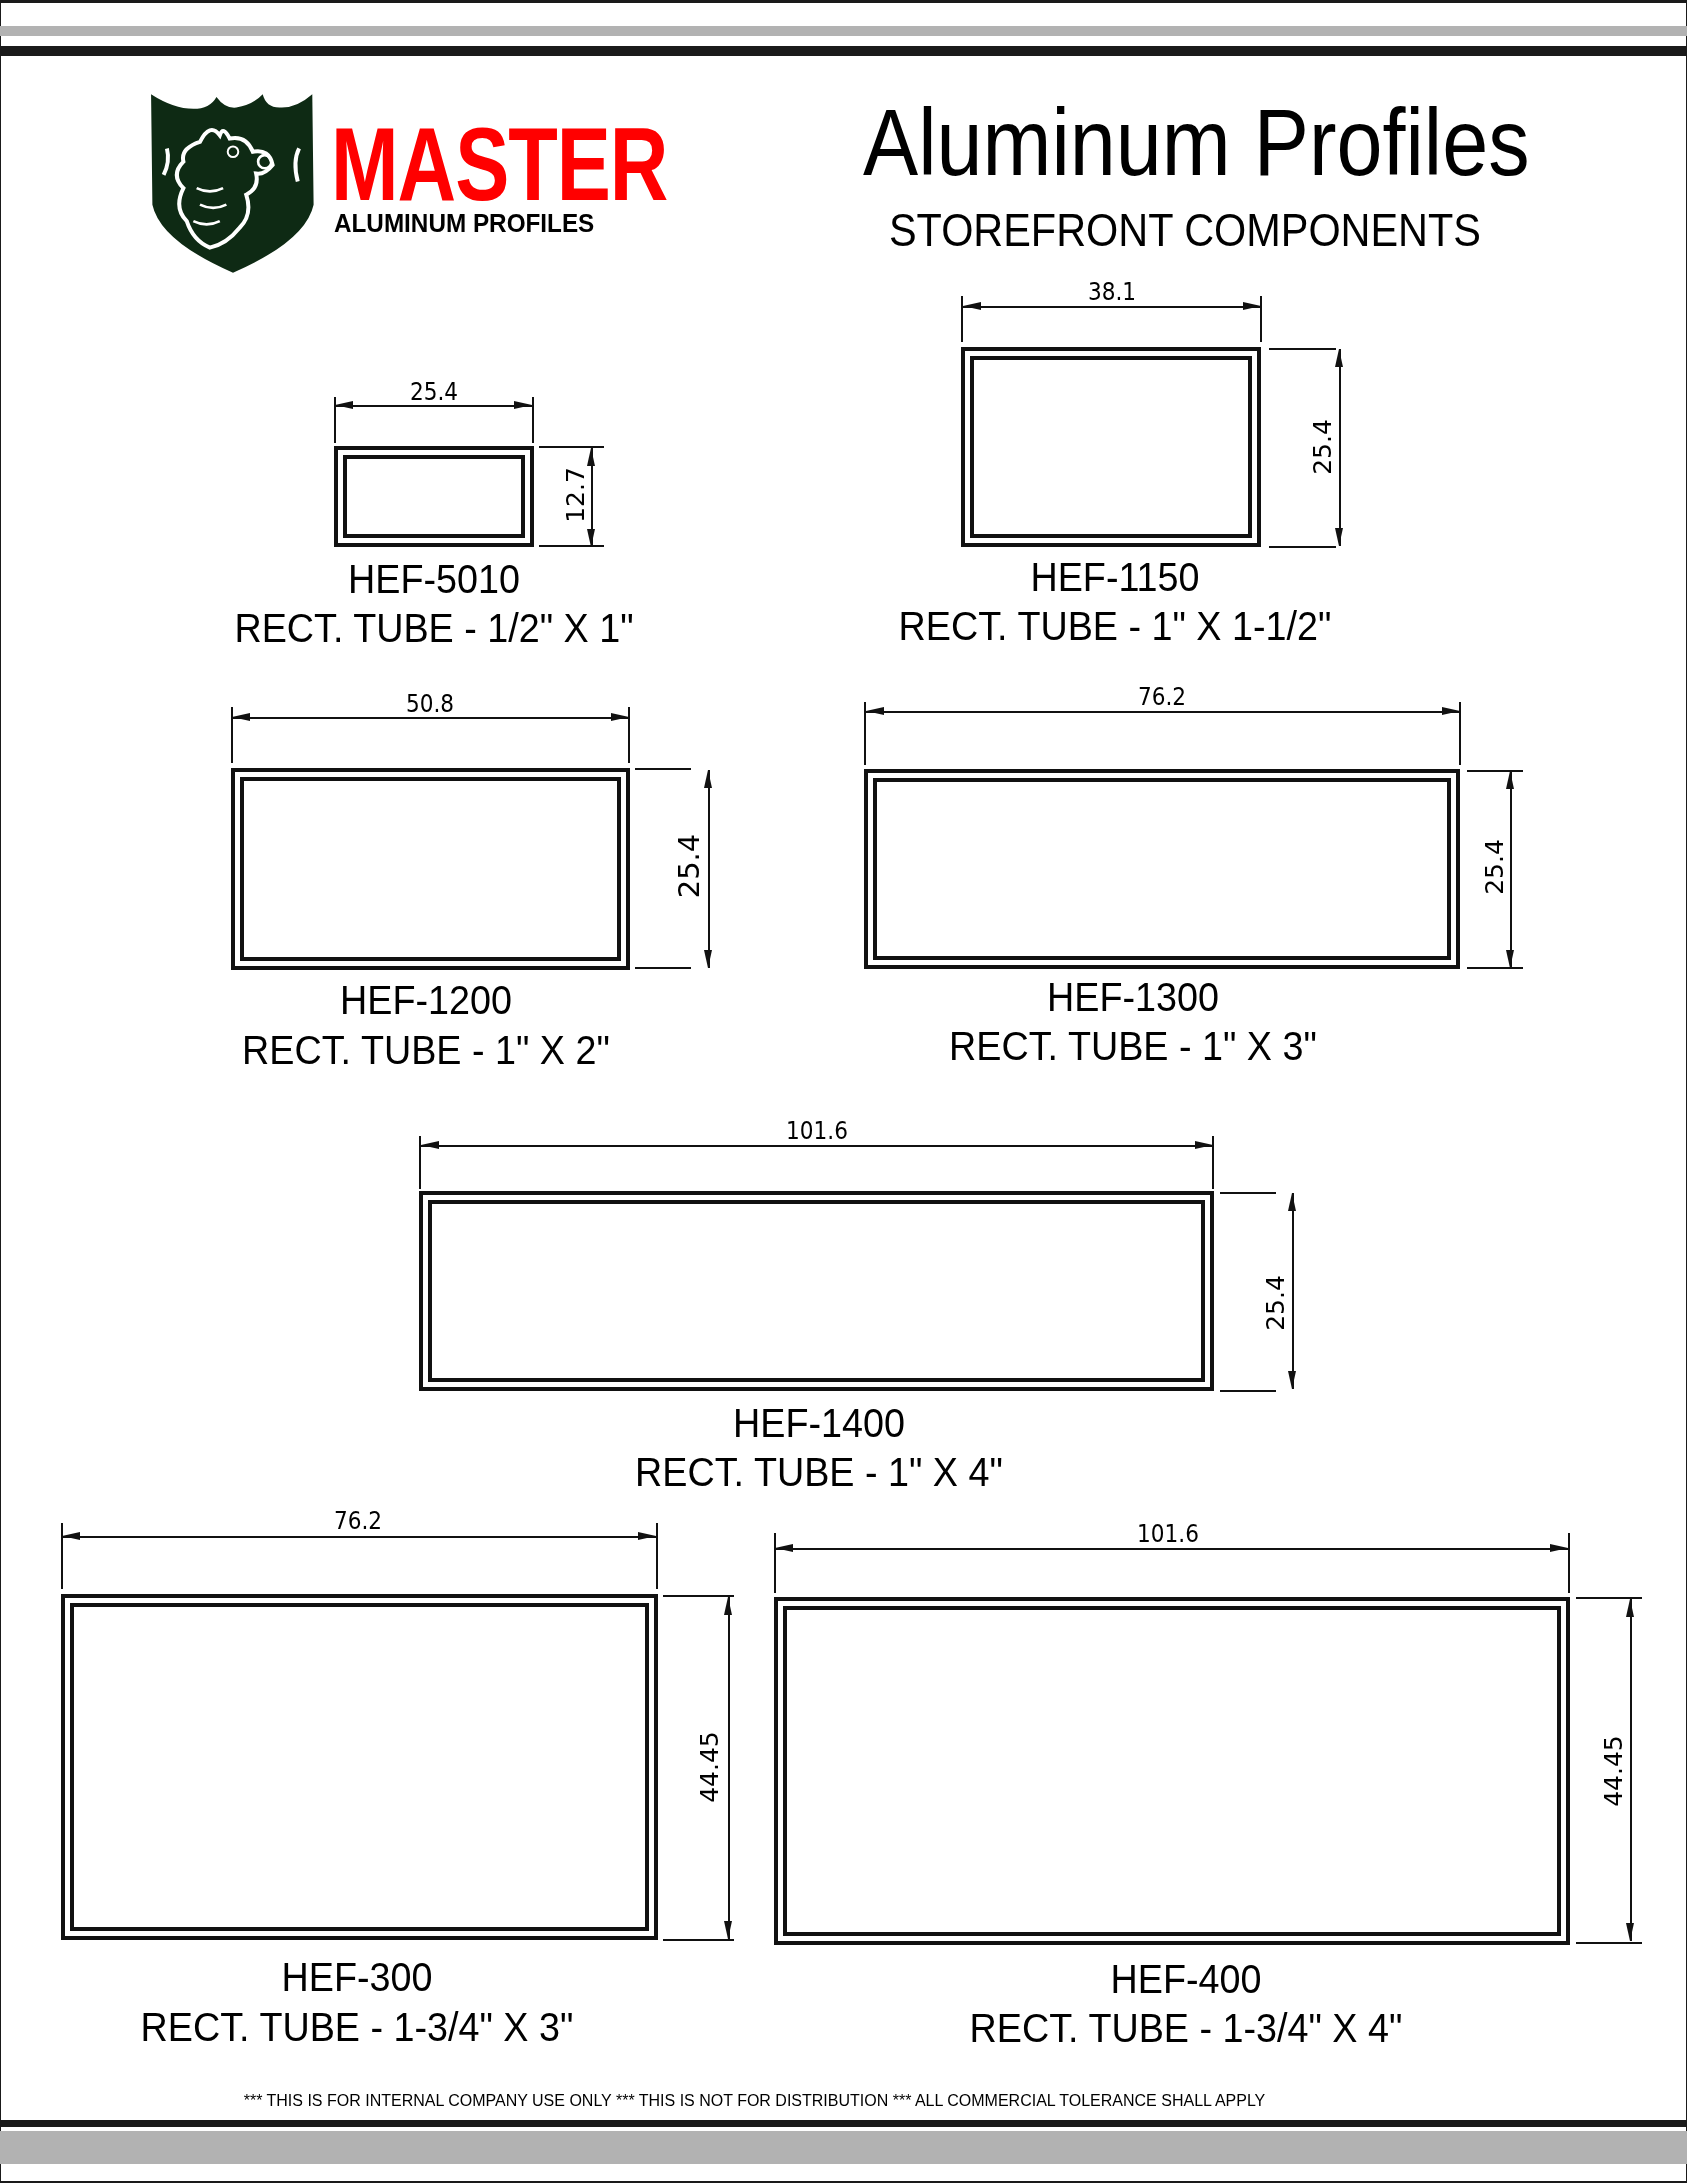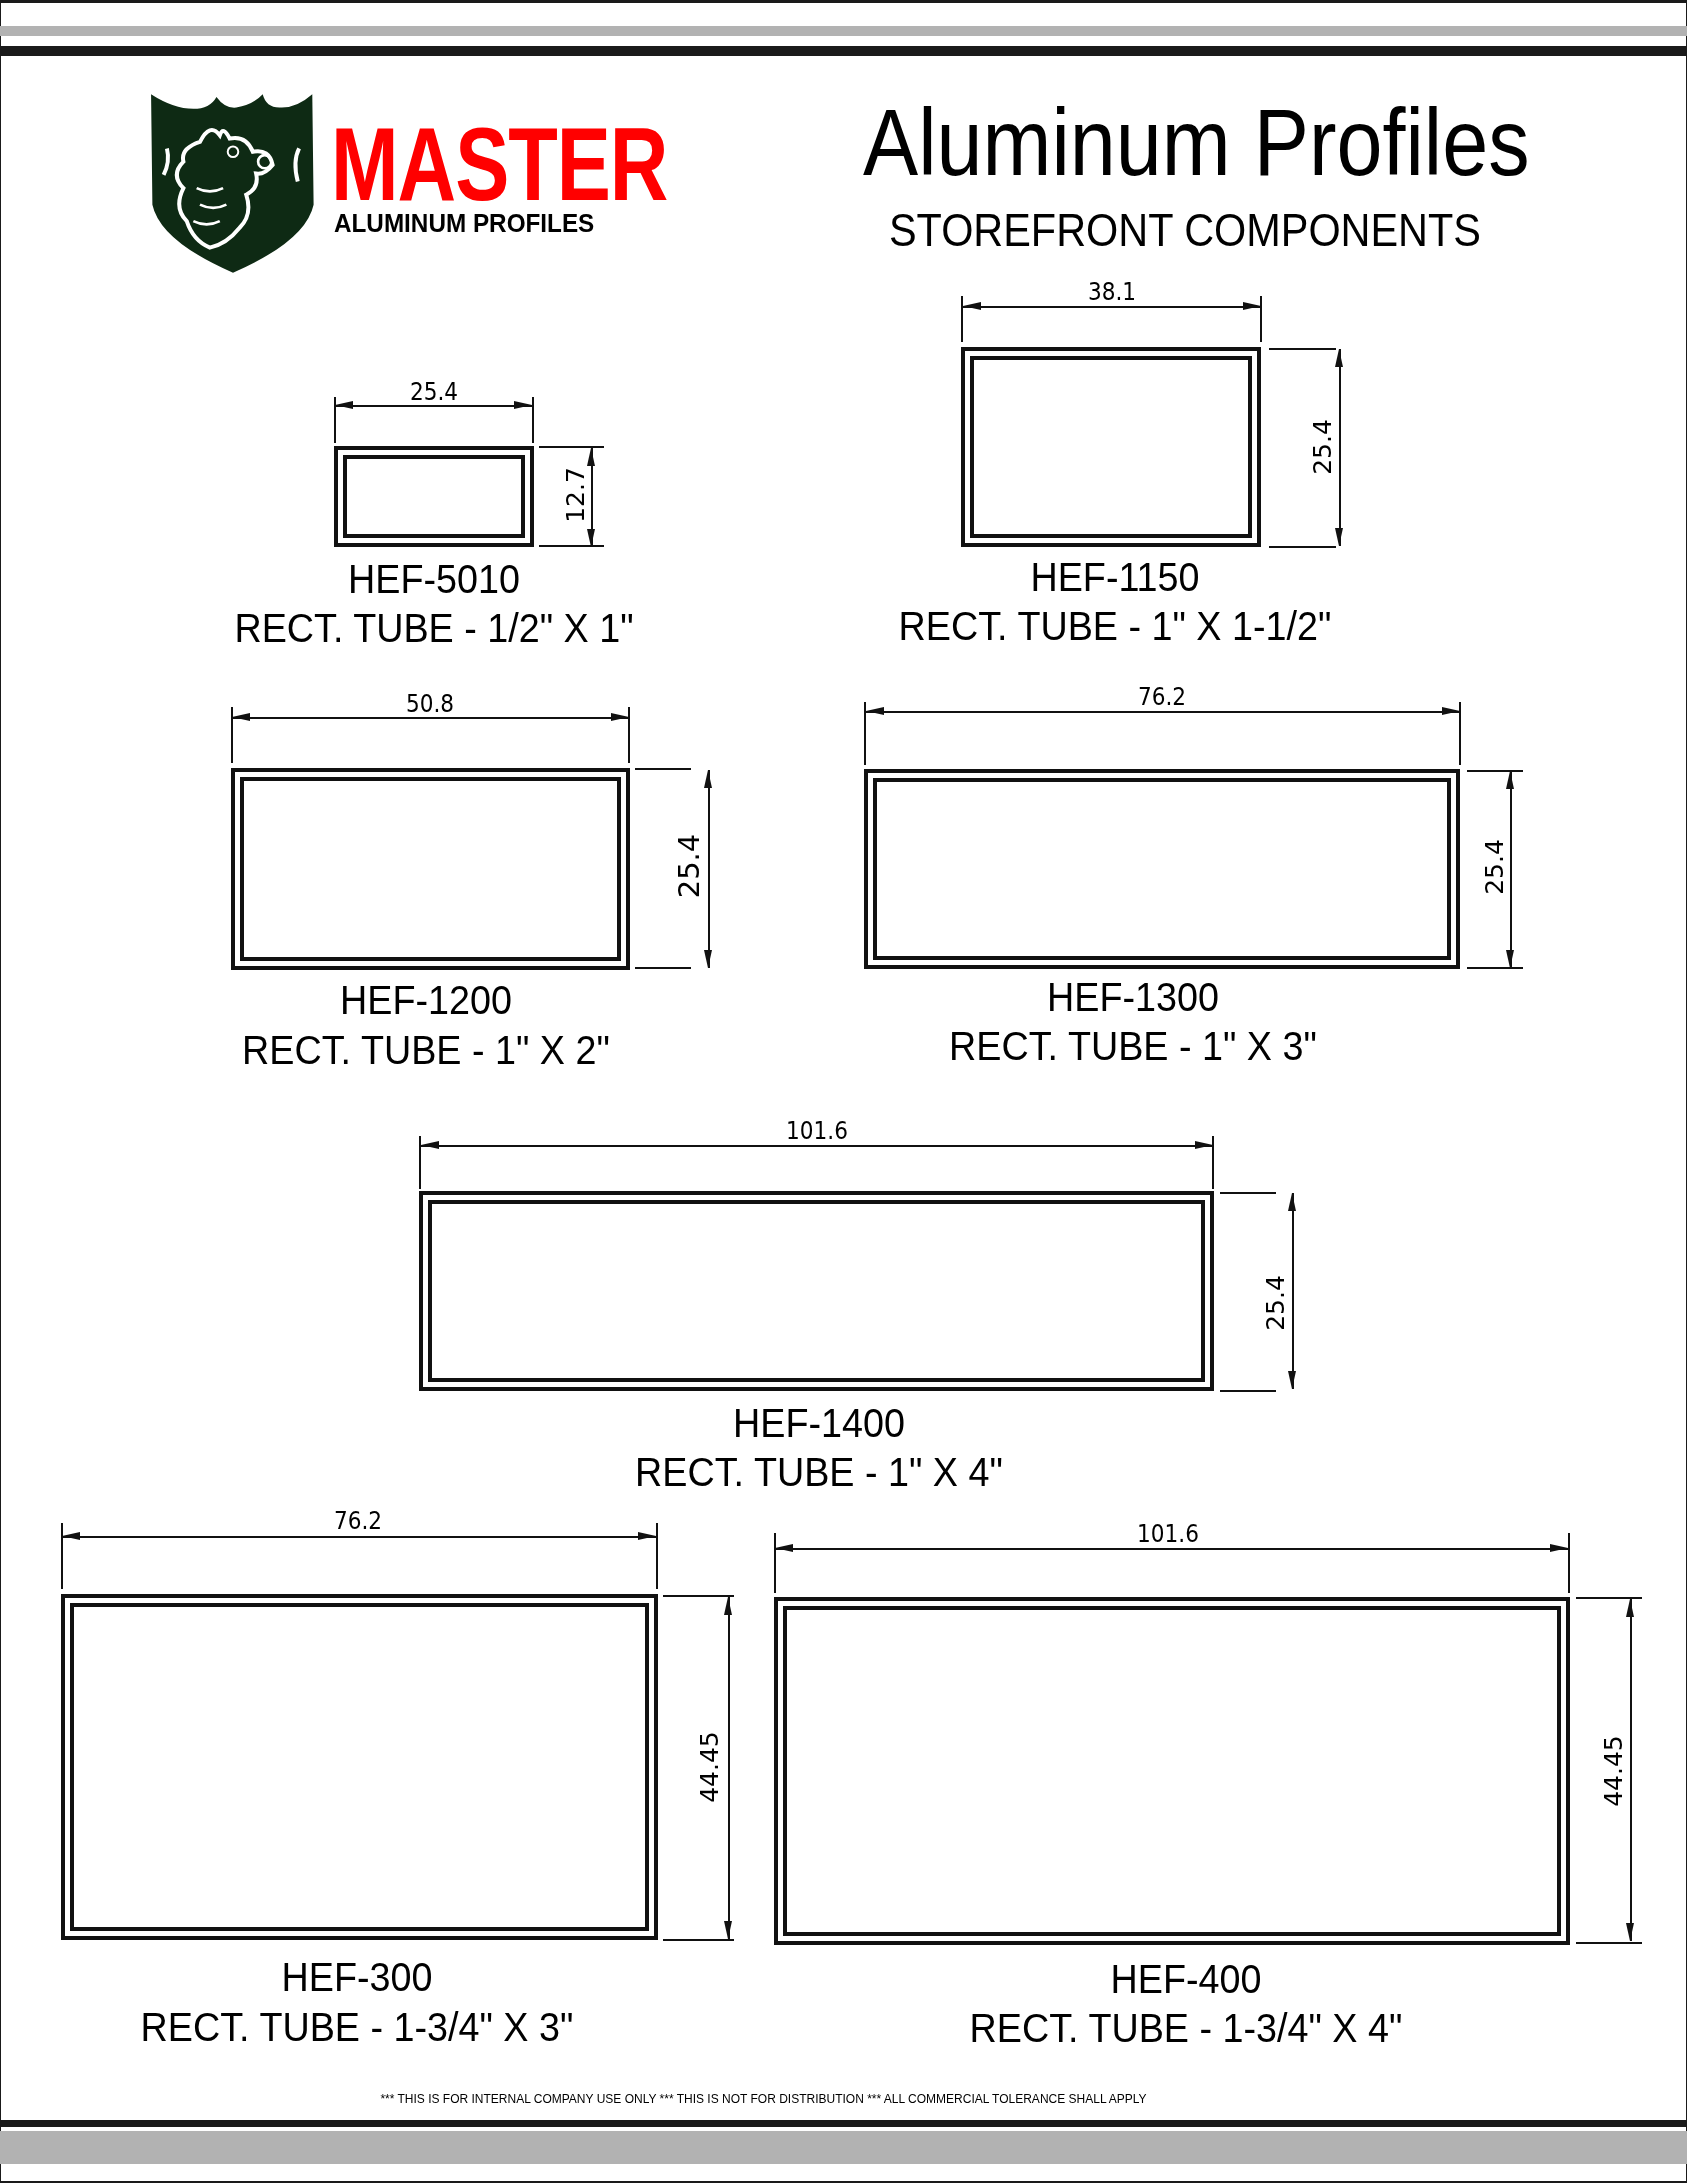--- a/index.html
+++ b/index.html
@@ -28,21 +28,21 @@
   .dim-v .line { position: absolute; top: 0; bottom: 0; left: -1.3px; width: 2px; background: #111; }
   .dim-v .arrow-t { position: absolute; top: 0; left: -5.3px; width: 0; height: 0; border-left: 4.6px solid transparent; border-right: 4.6px solid transparent; border-bottom: 18.5px solid #111; }
   .dim-v .arrow-b { position: absolute; bottom: 0; left: -5.3px; width: 0; height: 0; border-left: 4.6px solid transparent; border-right: 4.6px solid transparent; border-top: 18.5px solid #111; }
 
   .dim-text-h { position: absolute; font-family: "DejaVu Sans", sans-serif; font-size: 24px; line-height: 1; text-align: center; white-space: nowrap; transform: translateX(-50%) scaleX(0.9); }
   .dim-text-v { position: absolute; font-family: "DejaVu Sans", sans-serif; font-size: 25px; line-height: 1; white-space: nowrap; transform: translate(-50%, -50%) rotate(-90deg); }
 
   .label-code { position: absolute; font-size: 41px; line-height: 1; white-space: nowrap; transform: translateX(-50%) scaleX(0.92); text-align: center; }
   .label-desc { position: absolute; font-size: 41px; line-height: 1; white-space: nowrap; transform: translateX(-50%) scaleX(0.92); text-align: center; }
 
-  .footer-note { position: absolute; left: 0; width: 1509px; top: 2093px; text-align: center; font-size: 12px; line-height: 1; white-space: nowrap; padding-left: 9px; }
+  .footer-note { position: absolute; left: 0; width: 1509px; top: 2093px; text-align: center; font-size: 16px; line-height: 1; white-space: nowrap; }
 </style>
 </head>
 <body>
 
 <div class="page-frame"></div>
 
 <div class="band black" style="top:0;height:2.6px;"></div>
 <div class="band gray" style="top:26.4px;height:10px;"></div>
 <div class="band black" style="top:46px;height:10px;"></div>
 

